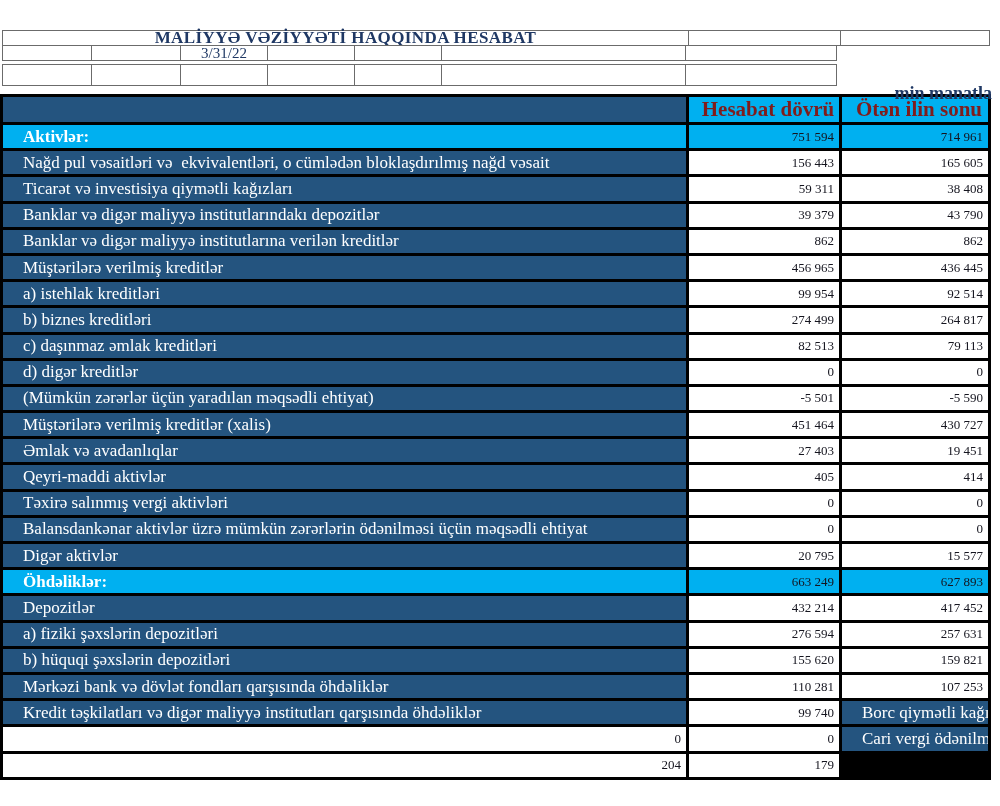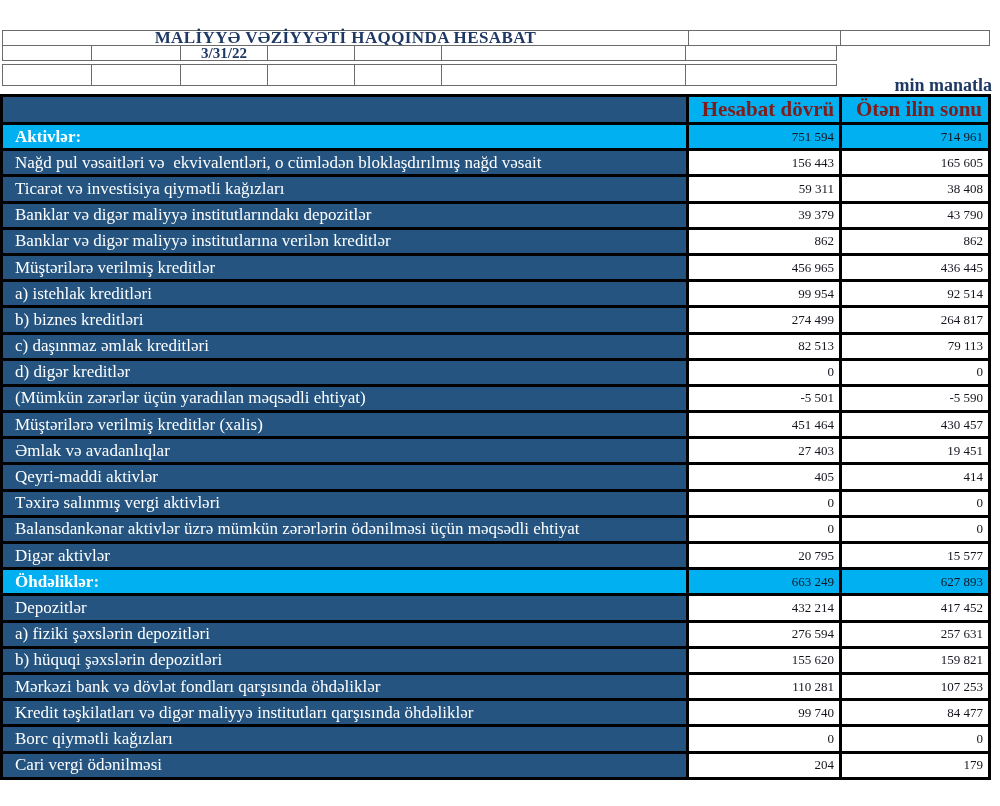--- a/index.html
+++ b/index.html
@@ -32,28 +32,28 @@
   .grow2 { margin-top: -1px; }
   .grow3 { margin-top: 3px; }
   .grow3 .gcell { height: 22px; }
   .title-cell {
     display: flex; align-items: center; justify-content: center;
     font-weight: bold; font-size: 17px; letter-spacing: 0.4px;
     color: var(--title-navy);
   }
   .date-cell {
     display: flex; align-items: center; justify-content: center;
-    font-weight: bold; font-size: 15px;
+    font-weight: normal; font-size: 15px;
     color: var(--title-navy);
   }
   .w687 { width: 687px; } .w153 { width: 153px; } .w150 { width: 150px; }
   .w90 { width: 90px; } .w88 { width: 88px; } .w245 { width: 245px; } .w152 { width: 152px; }
   .min-note {
     position: absolute;
-    top: 45px; right: -2px;
+    top: 53px; right: -2px;
     font-weight: bold; font-size: 18px;
     color: var(--title-navy);
   }
   .main-table {
     margin-top: 8px;
     width: 991px;
     border: 3px solid #000;
     background: #000;
     display: grid;
     grid-template-columns: 683px 150px 146px;
@@ -64,21 +64,21 @@
   .cell { display: flex; align-items: center; overflow: hidden; }
   .h-label { background: var(--navy); }
   .h-col {
     background: var(--cyan);
     justify-content: center;
     color: #7f1d1d; font-weight: bold; font-size: 21px; padding-left: 8px;
   }
   .label {
     background: var(--navy);
     color: #fff; font-size: 17px;
-    padding: 0 12px;
+    padding: 0 20px;
     white-space: pre;
     text-align: center;
   }
   .label.section {
     background: var(--cyan);
     font-weight: bold;
   }
   .val {
     background: #fff;
     justify-content: flex-end;
@@ -152,21 +152,21 @@
     <div class="cell val">82 513</div>
     <div class="cell val">79 113</div>
     <div class="cell label">d) digər kreditlər</div>
     <div class="cell val">0</div>
     <div class="cell val">0</div>
     <div class="cell label">(Mümkün zərərlər üçün yaradılan məqsədli ehtiyat)</div>
     <div class="cell val">-5 501</div>
     <div class="cell val">-5 590</div>
     <div class="cell label">Müştərilərə verilmiş kreditlər (xalis)</div>
     <div class="cell val">451 464</div>
-    <div class="cell val">430 457</div>
+    <div class="cell val">430 727</div>
     <div class="cell label">Əmlak və avadanlıqlar</div>
     <div class="cell val">27 403</div>
     <div class="cell val">19 451</div>
     <div class="cell label">Qeyri-maddi aktivlər</div>
     <div class="cell val">405</div>
     <div class="cell val">414</div>
     <div class="cell label">Təxirə salınmış vergi aktivləri</div>
     <div class="cell val">0</div>
     <div class="cell val">0</div>
     <div class="cell label">Balansdankənar aktivlər üzrə mümkün zərərlərin ödənilməsi üçün məqsədli ehtiyat</div>
@@ -185,20 +185,19 @@
     <div class="cell val">276 594</div>
     <div class="cell val">257 631</div>
     <div class="cell label">b) hüquqi şəxslərin depozitləri</div>
     <div class="cell val">155 620</div>
     <div class="cell val">159 821</div>
     <div class="cell label">Mərkəzi bank və dövlət fondları qarşısında öhdəliklər</div>
     <div class="cell val">110 281</div>
     <div class="cell val">107 253</div>
     <div class="cell label">Kredit təşkilatları və digər maliyyə institutları qarşısında öhdəliklər</div>
     <div class="cell val">99 740</div>
-    <div class="cell val">84 477</div>
     <div class="cell label">Borc qiymətli kağızları</div>
     <div class="cell val">0</div>
     <div class="cell val">0</div>
     <div class="cell label">Cari vergi ödənilməsi</div>
     <div class="cell val">204</div>
     <div class="cell val">179</div>
   </div>
 
 </body></html>

